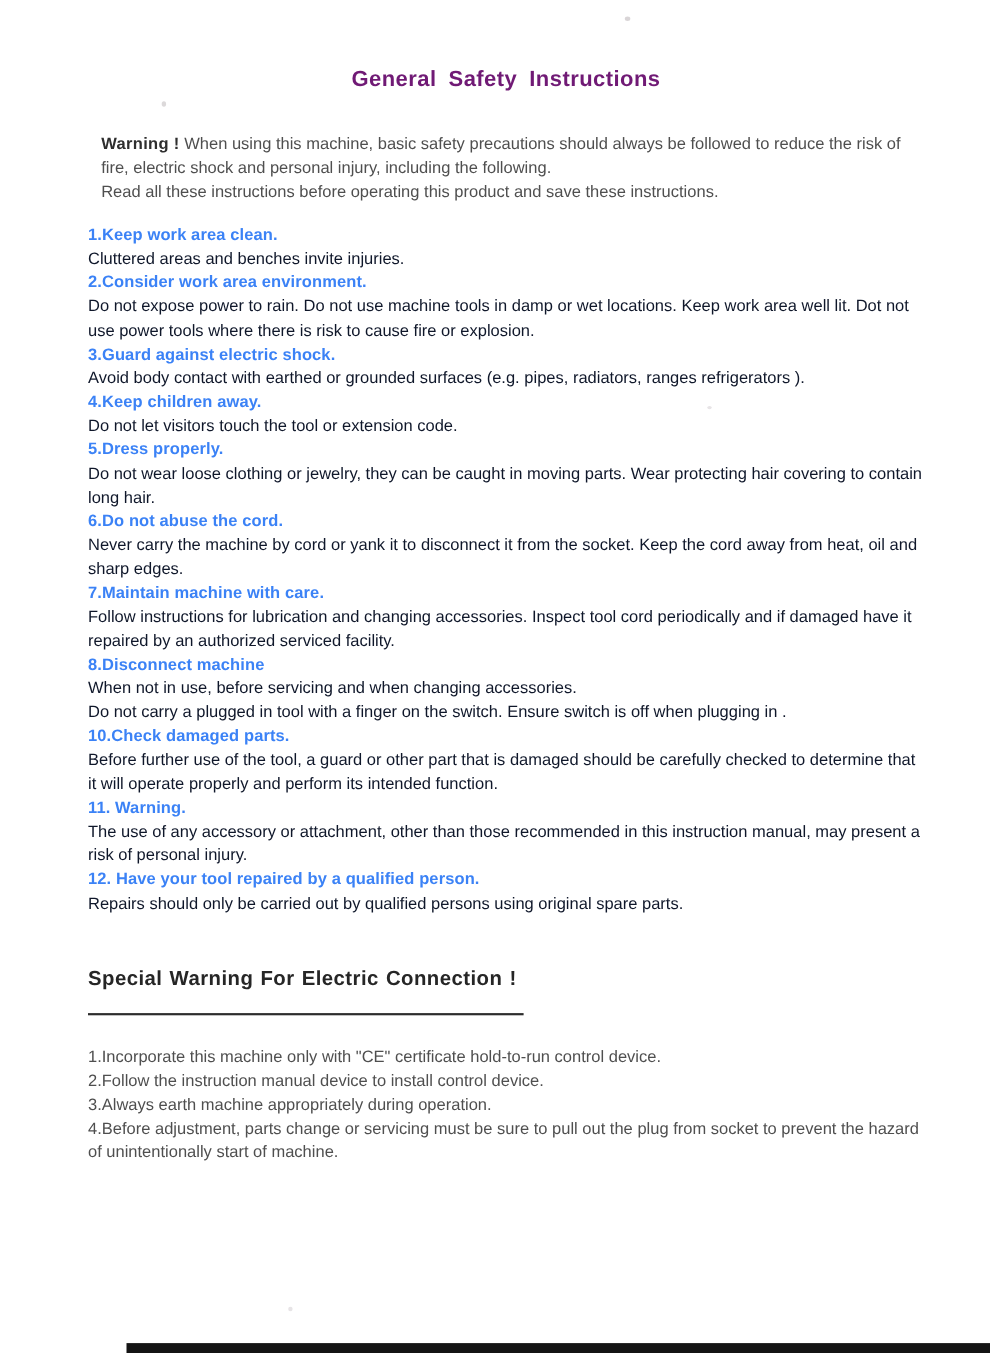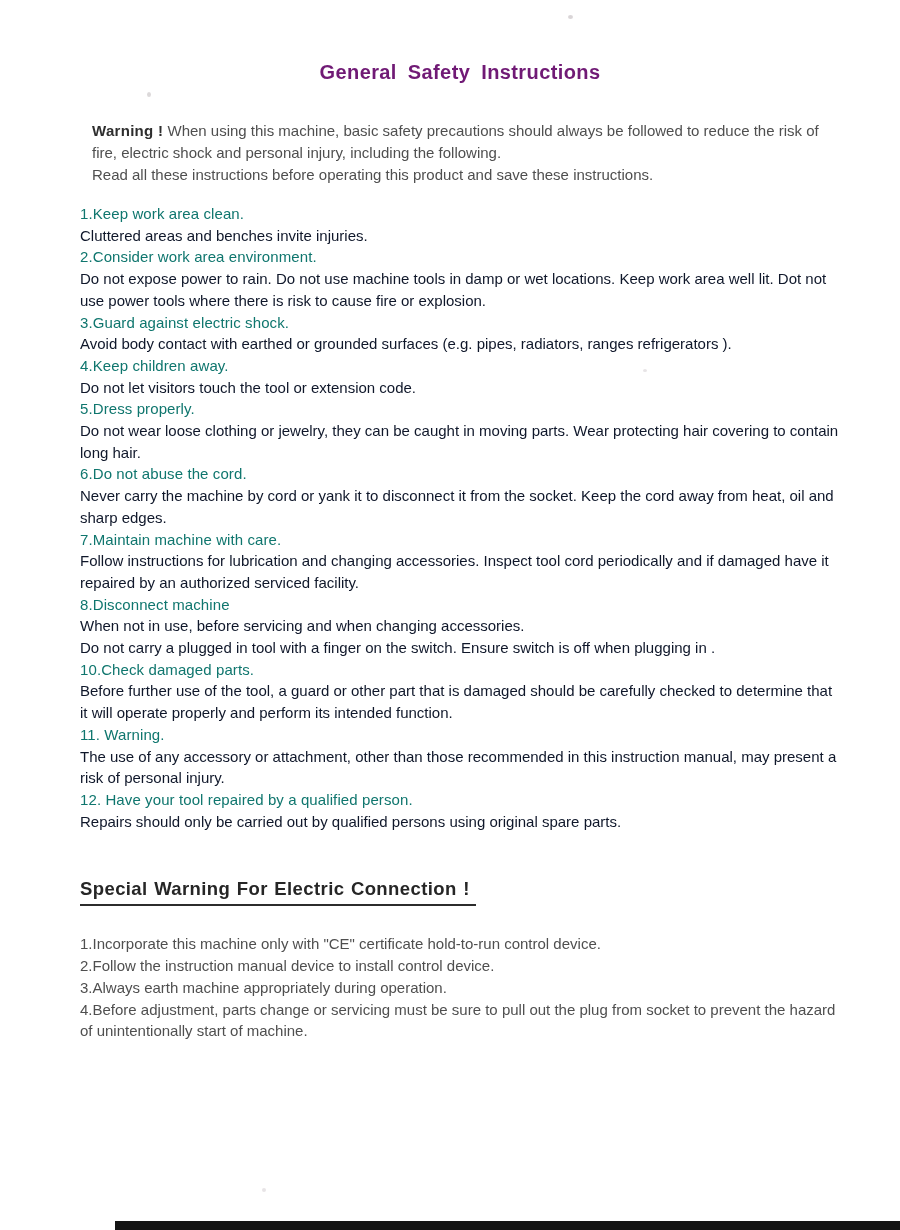--- a/index.html
+++ b/index.html
@@ -42,40 +42,40 @@
   .intro .warn-label {
     font-weight: 700;
     color: #2e2e2e;
     letter-spacing: 0.3px;
   }
   .safety-list {
     margin-top: 17px;
   }
   .safety-list p { margin: 0; }
   .item-heading {
-    font-weight: 400;
-    color: #0f766e;
+    font-weight: 700;
+    color: #3b82f6;
     letter-spacing: 0.1px;
   }
   .item-body {
     color: #0f172a;
   }
   .section-title {
     margin: 45px 0 0 0;
     font-size: 18.5px;
     line-height: 24px;
     font-weight: 700;
     color: #262626;
     letter-spacing: 0.4px;
     word-spacing: 1px;
   }
   .section-title .underline {
     display: inline-block;
     border-bottom: 2px solid #2c2c2c;
-    padding-bottom: 3px;
+    padding-bottom: 20px;
     padding-right: 6px;
   }
   .section-list {
     margin-top: 27px;
   }
   .section-list p { margin: 0; }
   .scan-edge-bar {
     position: absolute;
     left: 115px;
     right: 0;

